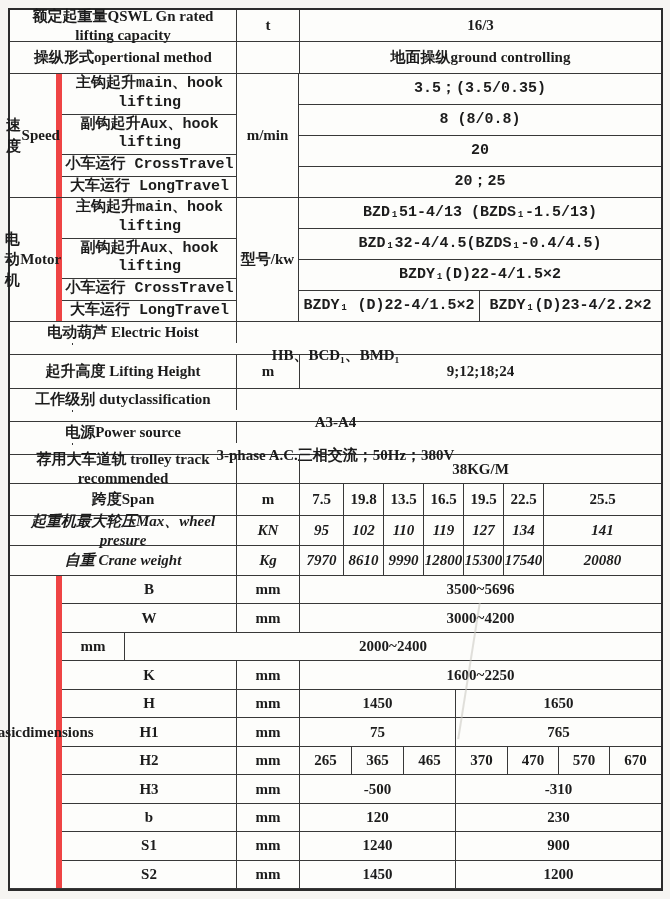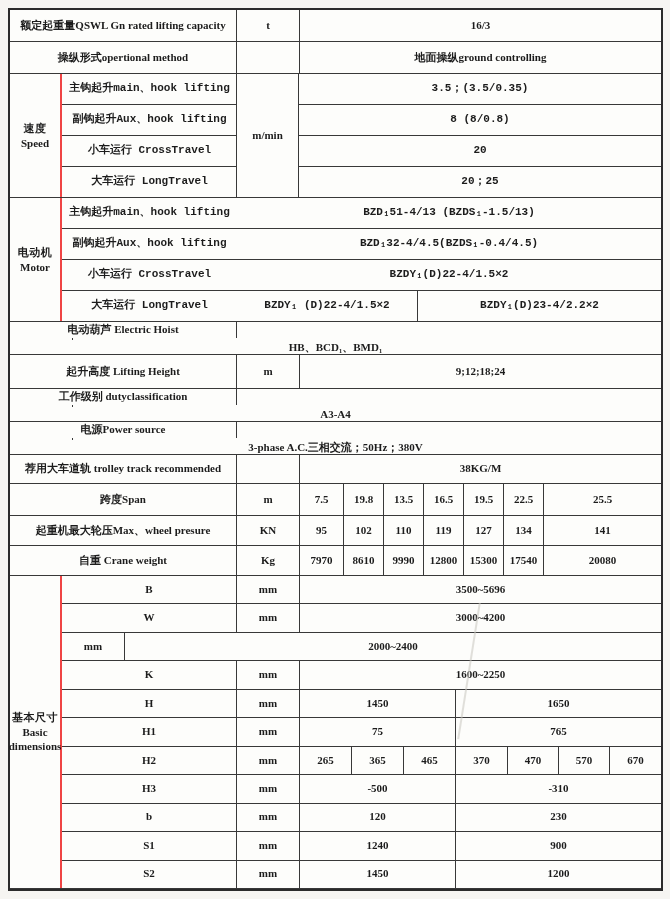--- a/index.html
+++ b/index.html
@@ -10,21 +10,21 @@
     color: #1c1c1c;
     overflow: hidden;
   }
   .sheet {
     position: relative;
     width: 655px; height: 883px;
     margin: 8px 0 16px 8px;
     border: 2px solid #2b2b2b;
     background: #fdfdfb;
     display: flex; flex-direction: column;
-    font-size: 11px; font-weight: bold;
+    font-size: 15px; font-weight: bold;
   }
   .r { display: flex; border-bottom: 1px solid #383838; flex-shrink: 0; }
   .r:last-child { border-bottom: none; }
   .c {
     display: flex; align-items: center; justify-content: center;
     border-right: 1px solid #383838;
     text-align: center; padding: 1px 2px;
     line-height: 1.25; flex-shrink: 0;
   }
   .grow { flex: 1 1 auto; border-right: none !important; }
@@ -37,29 +37,29 @@
   .w175 { width: 175px; }
   .w63  { width: 63px; }
   .w52  { width: 52px; }
   .w51  { width: 51px; }
   .w44  { width: 44px; }
   .w40  { width: 40px; }
   .w156 { width: 156px; }
   .w181 { width: 181px; }
   .glabel {
     width: 52px;
-    display: flex; flex-direction: column;
+    display: flex; flex-direction: row;
     align-items: center; justify-content: center;
-    border-right: 2px solid #ef4444;
+    border-right: 6px solid #ef4444;
     text-align: center; line-height: 1.35; flex-shrink: 0;
   }
   
   .h32 { height: 32px; }  .h33 { height: 33px; flex-direction: column; }
   .h34 { height: 34px; }  .h29 { height: 29px; }
-  .h30 { height: 30px; }  .h124 { height: 124px; }
+  .h30 { height: 30px; font-style: italic; }  .h124 { height: 124px; }
   .dims-section { flex: 1 1 auto; }
   .vstack { display: flex; flex-direction: column; }
   .crease {
     position: absolute; left: 458px; top: 592px;
     width: 2px; height: 138px;
     background: #c8c6c0; opacity: 0.55;
     transform: rotate(9deg); pointer-events: none;
   }
   .cn { letter-spacing: 0.5px; }
 </style>
@@ -128,20 +128,21 @@
       <div class="srow">
           <div class="c grow">副钩起升Aux、hook lifting</div>
         </div>
       <div class="srow">
           <div class="c grow">小车运行 CrossTravel</div>
         </div>
       <div class="srow">
           <div class="c grow">大车运行 LongTravel</div>
         </div>
     </div>
+    <div class="c w63" style="border-left:1px solid #383838; margin-left:-1px;">型号/kw</div>
     <div class="stack grow">
       <div class="srow">
           <div class="c grow">BZD₁51-4/13 (BZDS₁-1.5/13)</div>
         </div>
       <div class="srow">
           <div class="c grow">BZD₁32-4/4.5(BZDS₁-0.4/4.5)</div>
         </div>
       <div class="srow">
           <div class="c grow">BZDY₁(D)22-4/1.5×2</div>
         </div>

